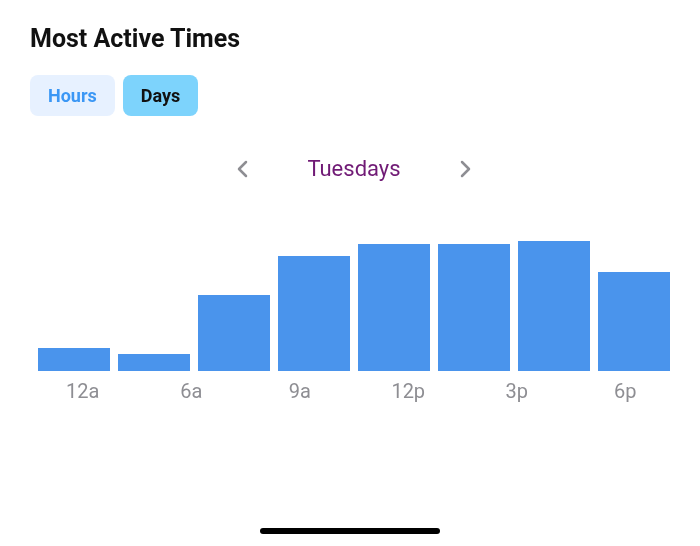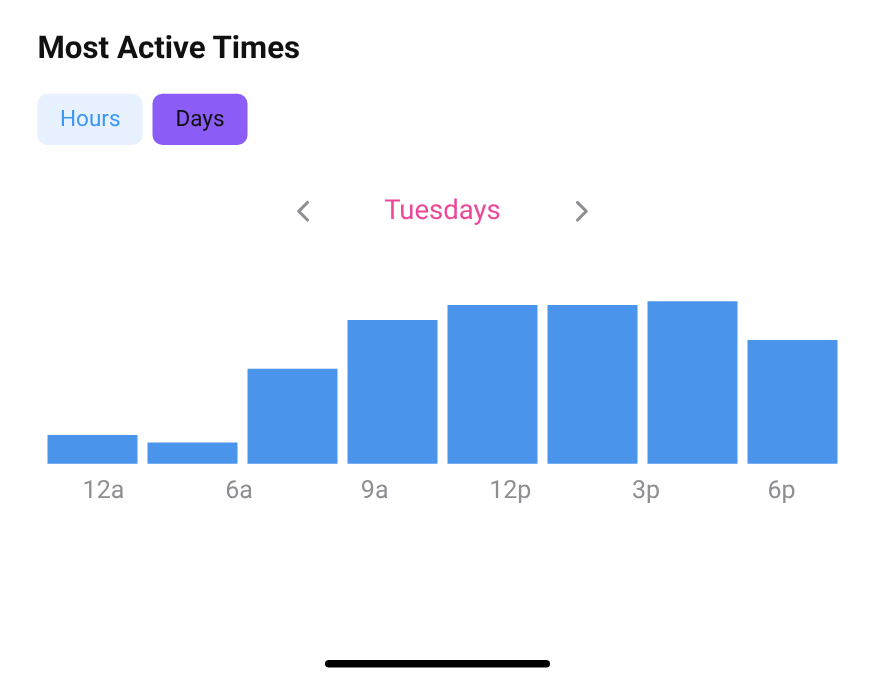--- a/index.html
+++ b/index.html
@@ -26,39 +26,39 @@
     }
     .tabs {
       display: flex;
       gap: 8px;
       margin-bottom: 40px;
     }
     .tab {
       padding: 10px 18px;
       border-radius: 8px;
       font-size: 18px;
-      font-weight: 400;
+      font-weight: 700;
       cursor: pointer;
       user-select: none;
     }
     .tab.active {
       background: #e7f1ff;
       color: #3b97f5;
     }
     .tab.inactive {
-      background: #8b5cf6;
+      background: #7dd3fc;
       color: #111111;
     }
     .day-nav {
       display: flex;
       align-items: center;
       justify-content: center;
       gap: 40px;
       margin-bottom: 50px;
-      color: #ec4899;
+      color: #701a75;
       font-size: 22px;
     }
     .day-nav .arrow {
       cursor: pointer;
       user-select: none;
       width: 24px;
       height: 24px;
       display: flex;
       align-items: center;
       justify-content: center;

